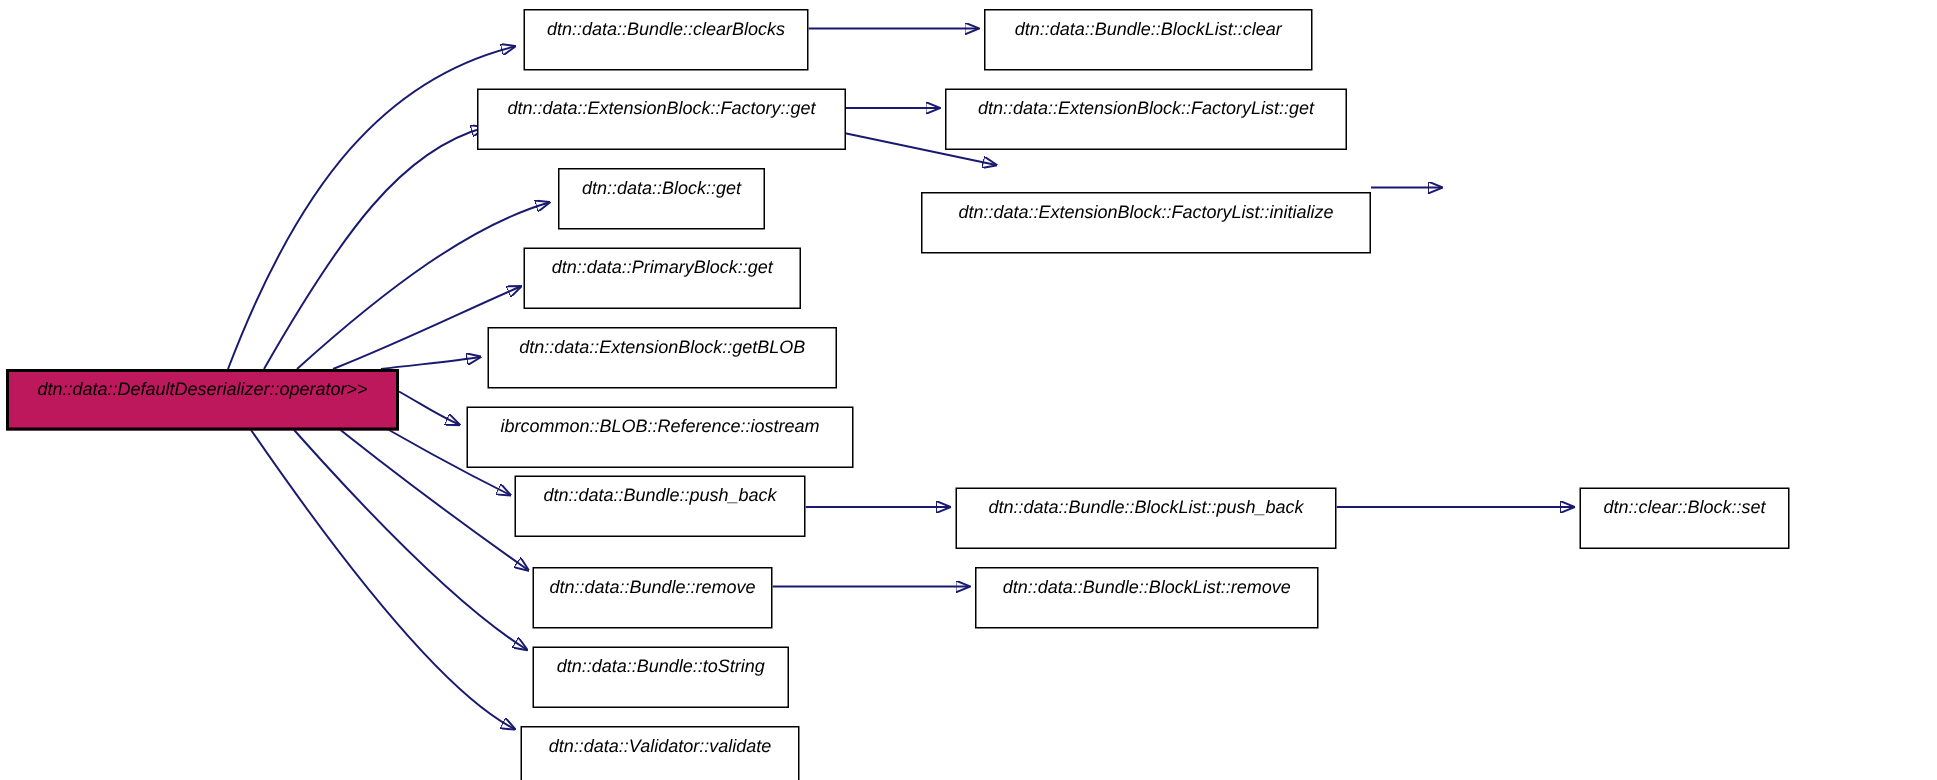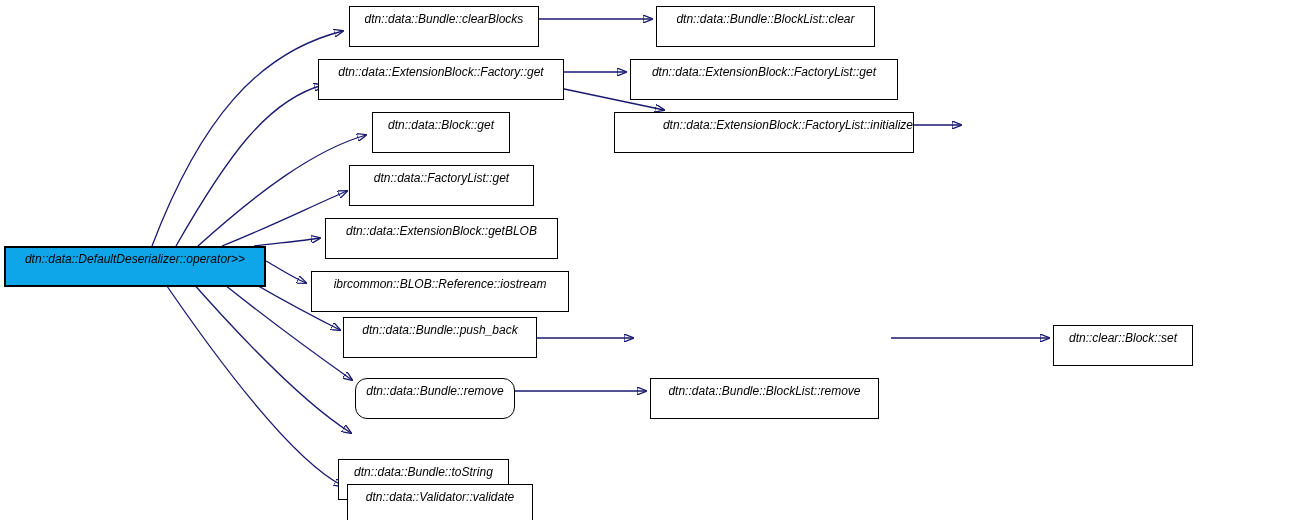--- a/index.html
+++ b/index.html
@@ -36,21 +36,21 @@
     background: #ffffff;
     color: #000000;
     font-size: 12px;
     text-align: center;
     white-space: nowrap;
     overflow: hidden;
     cursor: pointer;
     font-style: italic;
   }
   .node.main {
-    background: #0ea5e9;
+    background: #be185d;
     border-width: 2px;
     line-height: 23px;
     cursor: default;
   }
 </style>
 </head>
 <body>
 
 <div class="graph">
 
@@ -78,24 +78,25 @@
     <path d="M 891 338 L 1049 338" marker-end="url(#arrow)"></path>
     <path d="M 515 391 L 646 391" marker-end="url(#arrow)"></path>
   </svg>
 
   <div class="node main" style="left:4px;   top:246px; width:262px;">dtn::data::DefaultDeserializer::operator&gt;&gt;</div>
   <div class="node" style="left:349px; top:6px;   width:190px;">dtn::data::Bundle::clearBlocks</div>
   <div class="node" style="left:656px; top:6px;   width:219px;">dtn::data::Bundle::BlockList::clear</div>
   <div class="node" style="left:318px; top:59px;  width:246px;">dtn::data::ExtensionBlock::Factory::get</div>
   <div class="node" style="left:372px; top:112px; width:138px;">dtn::data::Block::get</div>
   <div class="node" style="left:630px; top:59px;  width:268px;">dtn::data::ExtensionBlock::FactoryList::get</div>
-  <div class="node" style="left:614px; top:112px; width:300px;text-align:right;">dtn::data::ExtensionBlock::FactoryList::initialize</div>
-  <div class="node" style="left:349px; top:165px; width:185px;">dtn::data::FactoryList::get</div>
+  <div class="node" style="left:614px; top:128px; width:300px;">dtn::data::ExtensionBlock::FactoryList::initialize</div>
+  <div class="node" style="left:349px; top:165px; width:185px;">dtn::data::PrimaryBlock::get</div>
   <div class="node" style="left:325px; top:218px; width:233px;">dtn::data::ExtensionBlock::getBLOB</div>
   <div class="node" style="left:311px; top:271px; width:258px;">ibrcommon::BLOB::Reference::iostream</div>
   <div class="node" style="left:343px; top:317px; width:194px;">dtn::data::Bundle::push_back</div>
+  <div class="node" style="left:637px; top:325px; width:254px;">dtn::data::Bundle::BlockList::push_back</div>
   <div class="node" style="left:1053px;top:325px; width:140px;">dtn::clear::Block::set</div>
-  <div class="node" style="left:355px; top:378px; width:160px;border-radius:12px;">dtn::data::Bundle::remove</div>
+  <div class="node" style="left:355px; top:378px; width:160px;">dtn::data::Bundle::remove</div>
   <div class="node" style="left:650px; top:378px; width:229px;">dtn::data::Bundle::BlockList::remove</div>
-  <div class="node" style="left:338px; top:431px; width:171px;margin-top:28px;">dtn::data::Bundle::toString</div>
+  <div class="node" style="left:355px; top:431px; width:171px;">dtn::data::Bundle::toString</div>
   <div class="node" style="left:347px; top:484px; width:186px;">dtn::data::Validator::validate</div>
 
 </div>
 
 </body></html>

